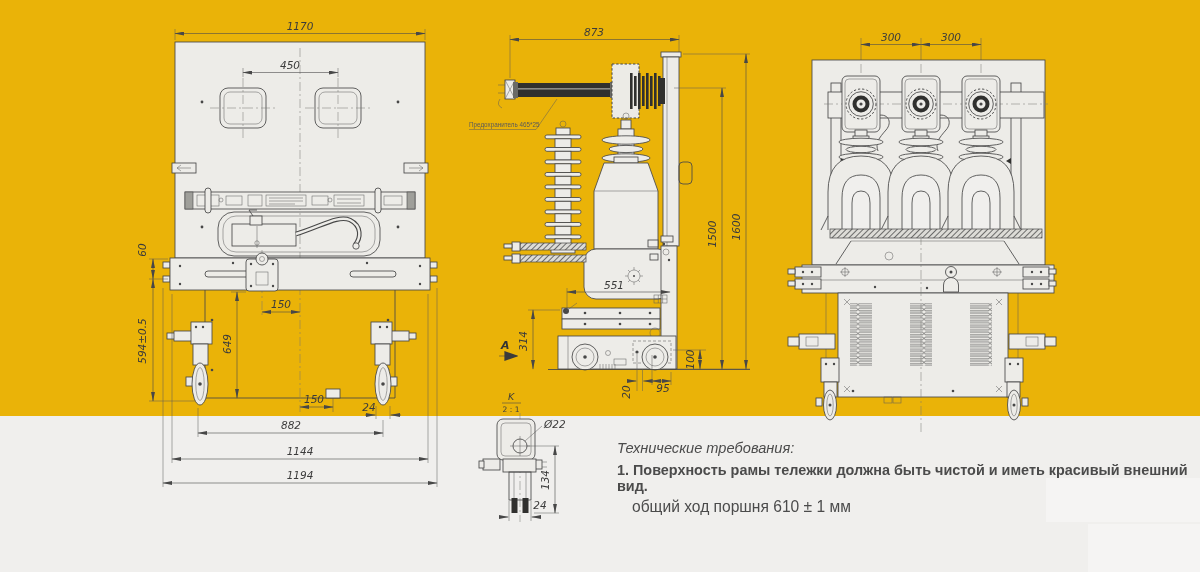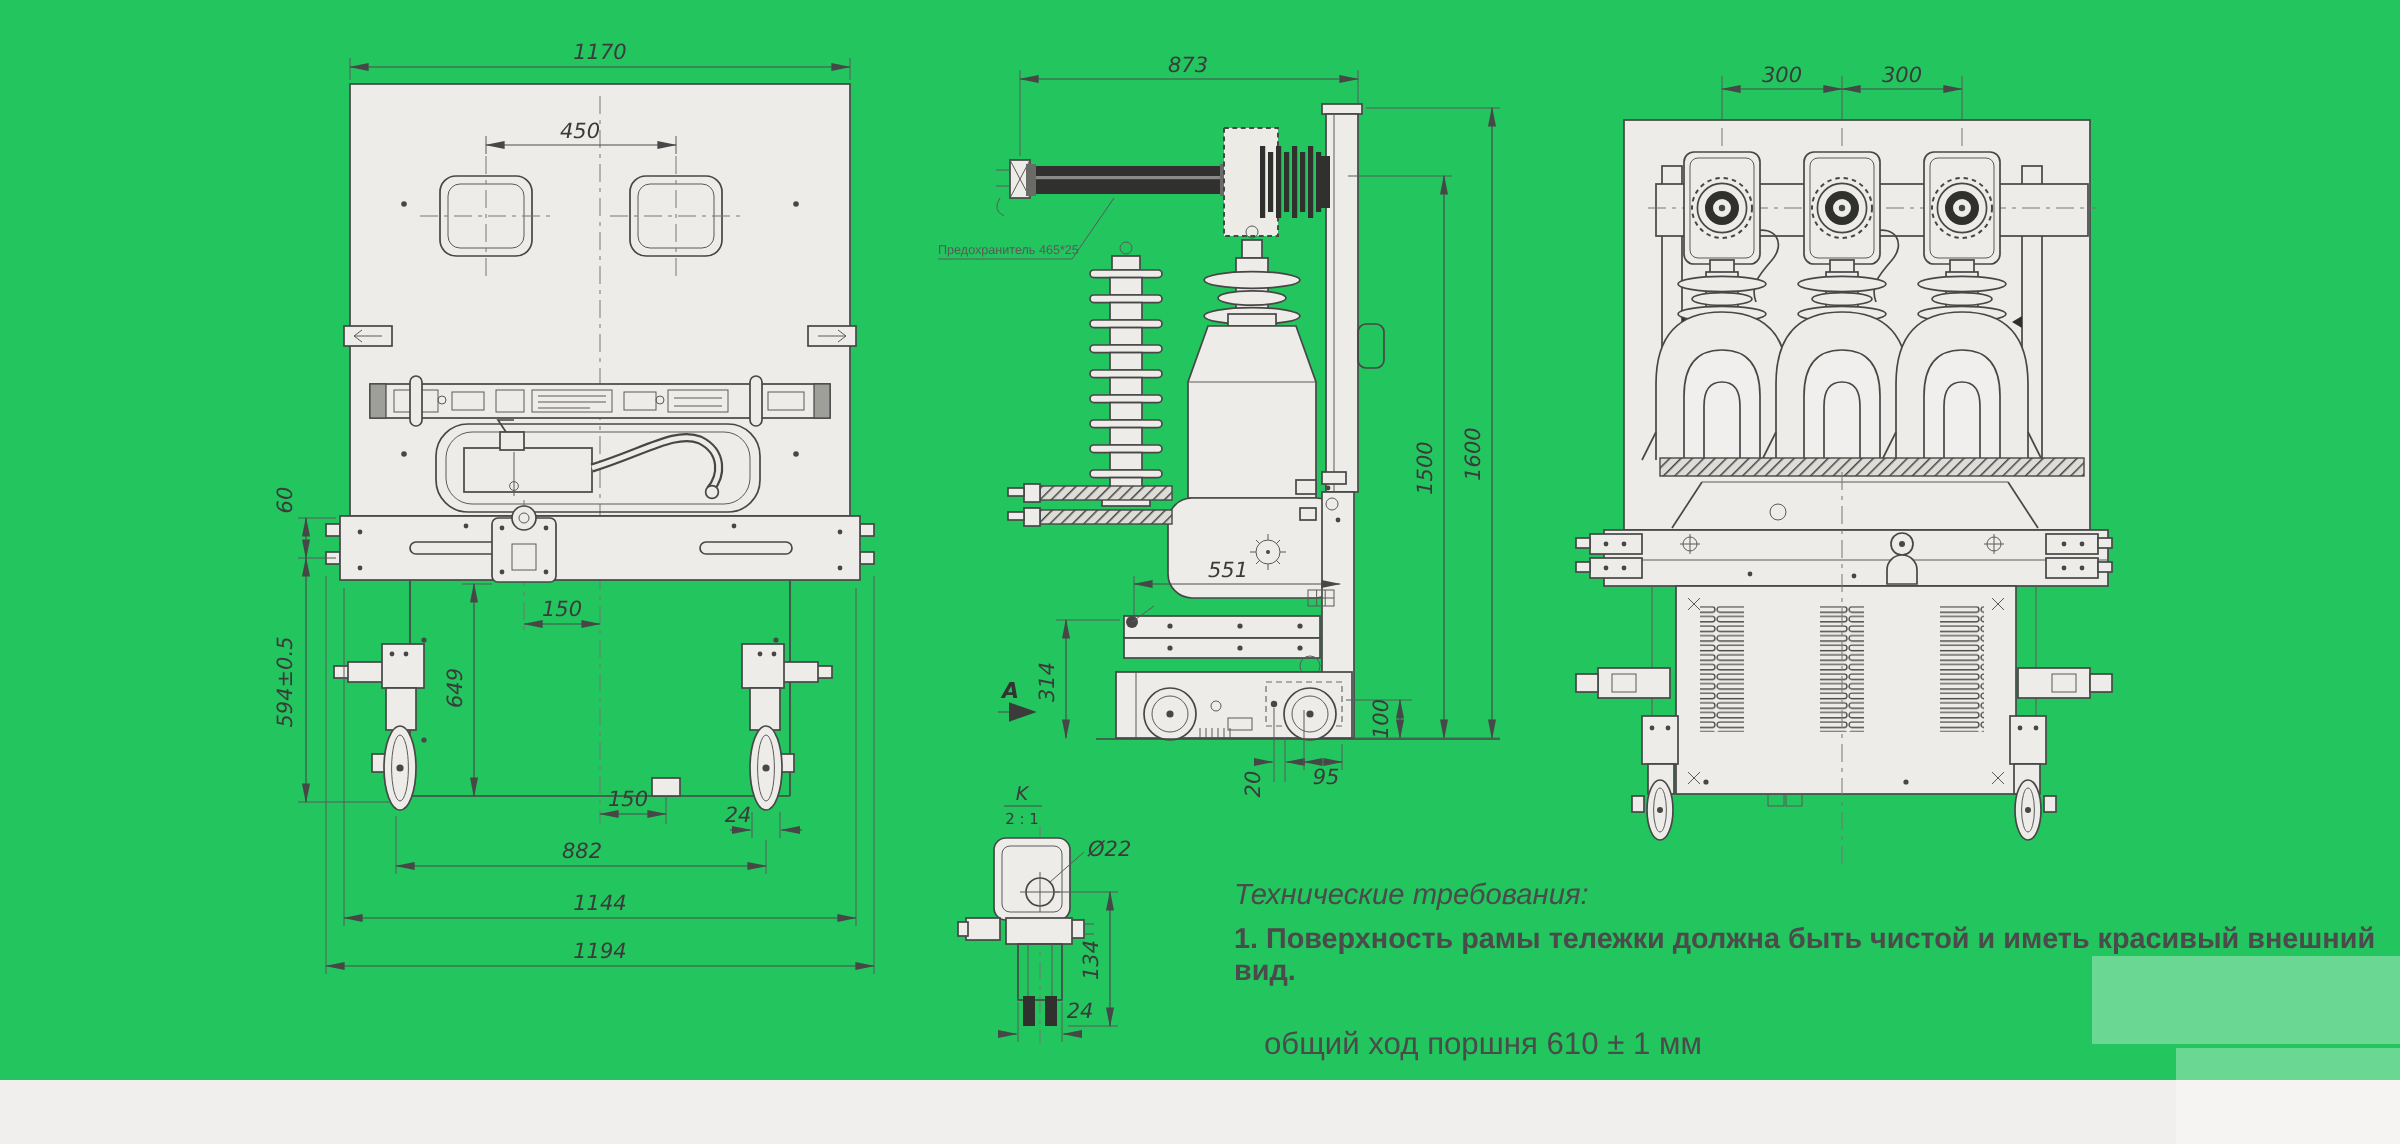--- a/index.html
+++ b/index.html
@@ -1,18 +1,18 @@
 <!DOCTYPE html>
 <html><head>
 <meta charset="utf-8">
 <style>
   html,body{margin:0;padding:0;}
   body{width:1200px;height:572px;background:#f0efed;overflow:hidden;
        font-family:"Liberation Sans",sans-serif;}
-  .stage{position:relative;width:1200px;height:540px;background:#22c55e;}
+  .stage{position:relative;width:1200px;height:416px;background:#eab308;}
   .stage>svg{position:absolute;left:0;top:0;}
   
   .ln{fill:none;stroke:#474747;stroke-width:.85;}
   .thn{fill:none;stroke:#5a5a5a;stroke-width:.5;}
   .fp{fill:#edece8;stroke:#474747;stroke-width:.85;}
   .bgf{fill:#f0efed;stroke:#474747;stroke-width:.85;}
   .dk{fill:#30302e;stroke:none;}
   .mg{fill:#9f9f9a;stroke:#474747;stroke-width:.6;}
   .cl{fill:none;stroke:#767672;stroke-width:.5;stroke-dasharray:9 3 2 3;}
   .dim{fill:none;stroke:#4c4c4c;stroke-width:.6;}
@@ -21,21 +21,21 @@
   text.dt{font:italic 10.5px "DejaVu Sans",sans-serif;fill:#3b3b3b;}
   text.dts{font:italic 9.5px "DejaVu Sans",sans-serif;fill:#3b3b3b;}
   text.sc{font:7.5px "DejaVu Sans",sans-serif;fill:#3b3b3b;}
   text.lbl{font:6.3px "Liberation Sans",sans-serif;fill:#5a5a5a;}
   text.sec{font:italic bold 11px "DejaVu Sans",sans-serif;fill:#333;}
   
   .notes{position:absolute;left:617px;top:440px;width:575px;color:#4b4b4b;}
   .nt{font-size:14.6px;font-style:italic;}
   .n1{font-size:14.4px;margin-top:6px;font-weight:bold;}
   .n2{font-size:12.9px;margin-top:5px;}
-  .n3{font-size:15.6px;margin-top:20px;margin-left:15px;}
+  .n3{font-size:15.6px;margin-top:4px;margin-left:15px;}
   .wm{position:absolute;background:rgba(255,255,255,.33);}
 </style>
 </head>
 <body>
 
 <div class="stage">
 <svg width="1200" height="572" viewBox="0 0 1200 572">
 <defs>
   <marker id="ar" viewBox="0 0 10 4" refX="9.3" refY="2" markerWidth="10" markerHeight="4" markerUnits="userSpaceOnUse" orient="auto-start-reverse">
           <path d="M0,0L10,2L0,4Z" fill="#474747"></path>

